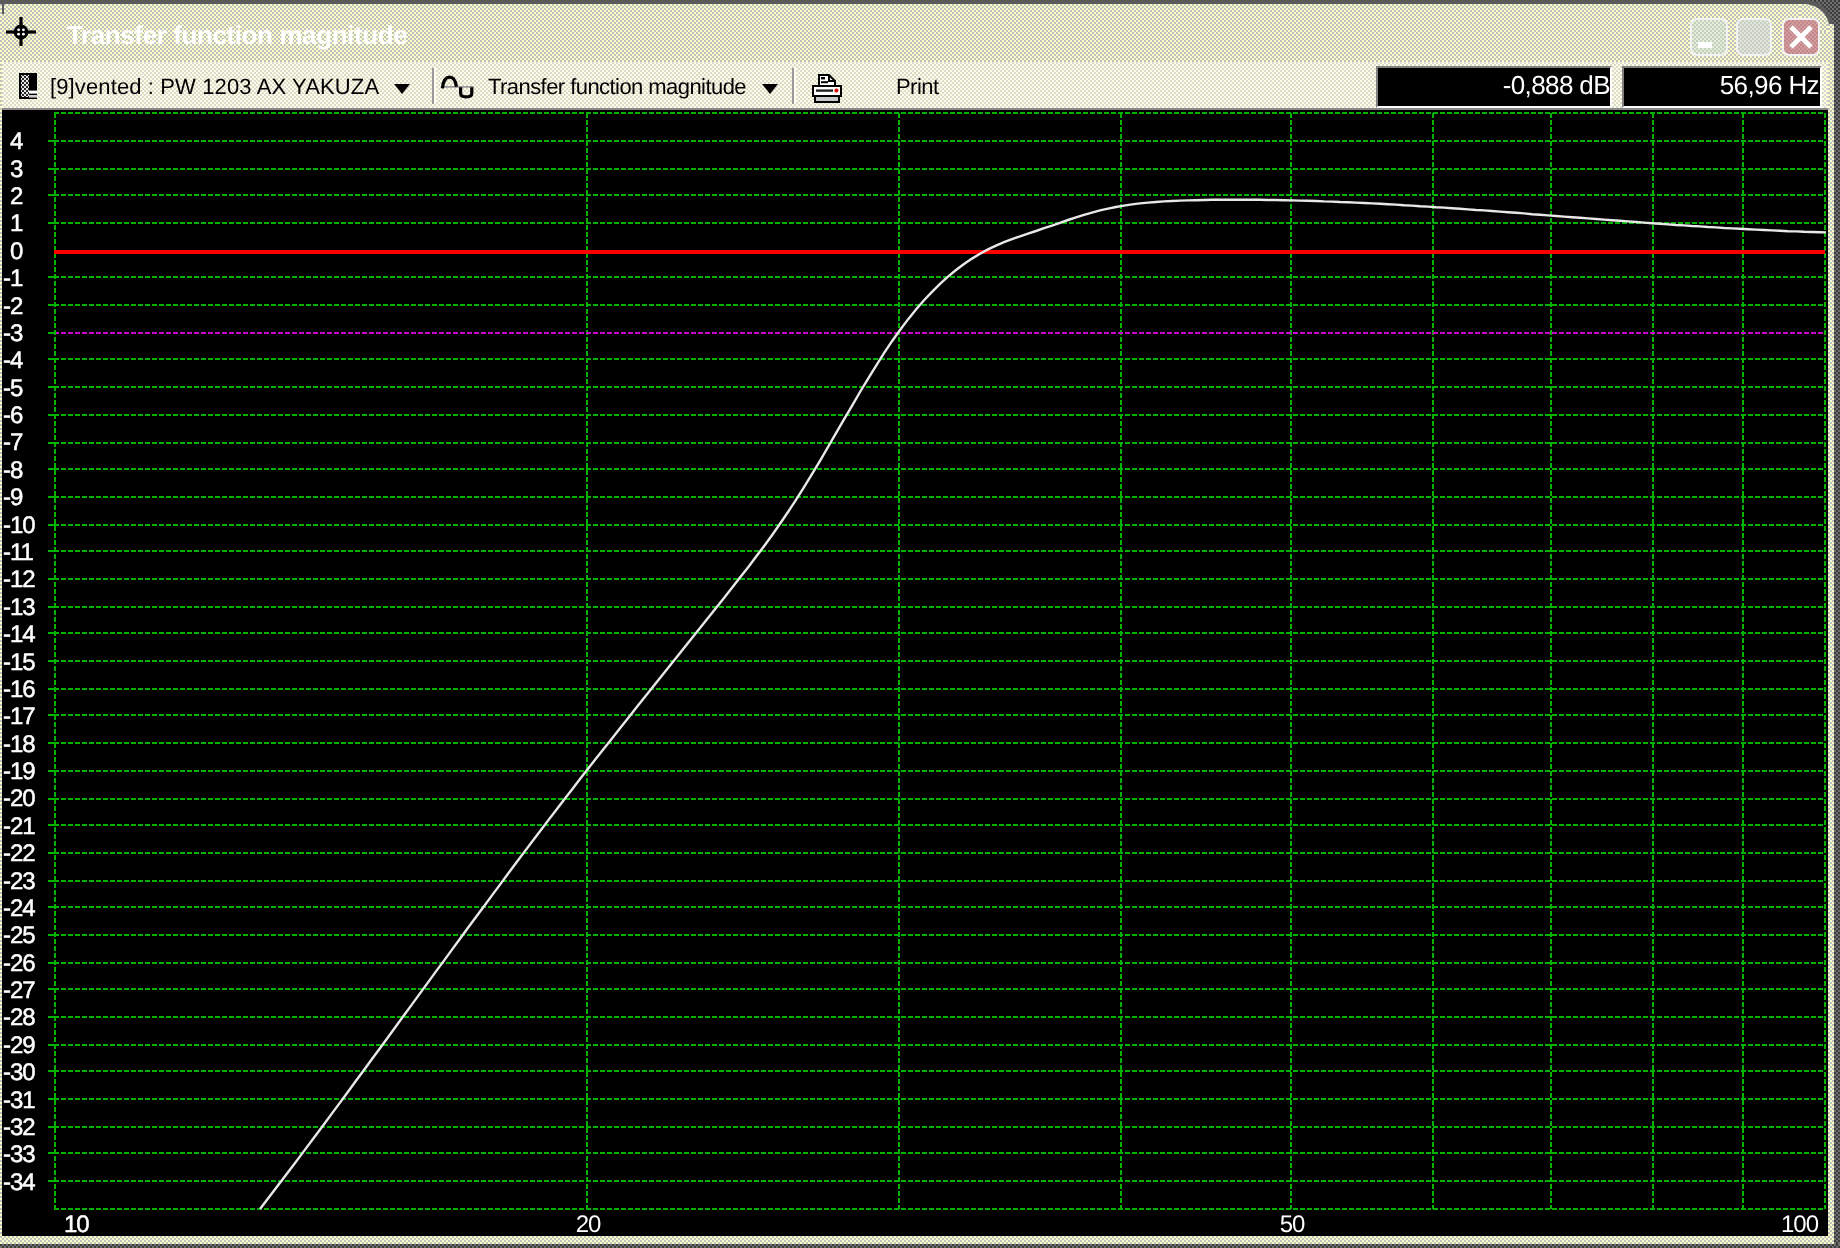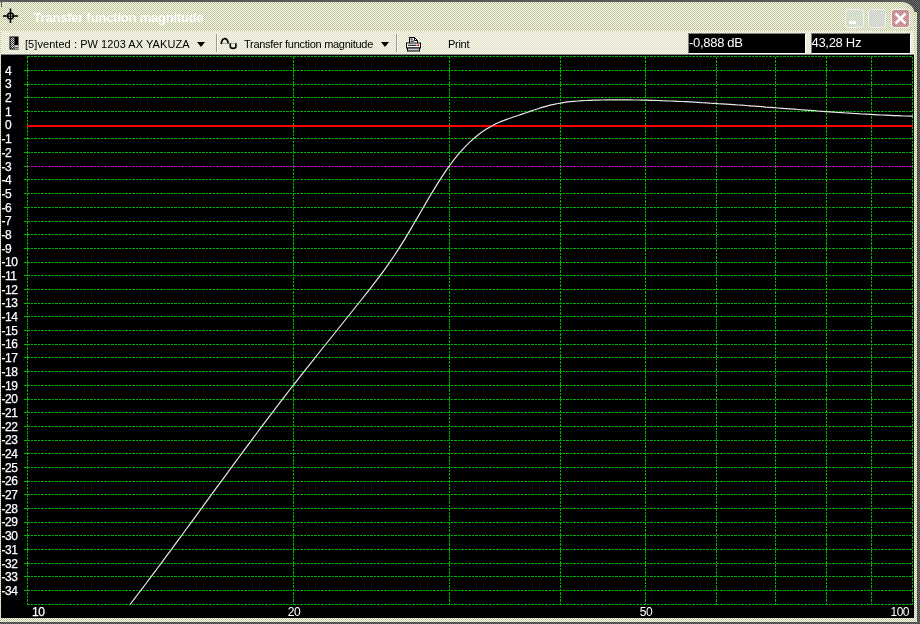--- a/index.html
+++ b/index.html
@@ -8,21 +8,21 @@
 .chk-dark{background-image:repeating-conic-gradient(#707070 0% 25%,#3c3c3c 0% 50%);background-size:2px 2px}
 .abs{position:absolute}
 #titlebar{left:0;top:2px;width:917px;height:28.5px}
 #titletext{left:33.5px;top:11px;font-size:13px;font-weight:bold;color:#fff;letter-spacing:-0.2px;white-space:nowrap;line-height:13px}
 .tbtn{top:8.5px;height:19.5px;border:1.5px solid #f2f2f2;border-radius:3.5px;box-sizing:border-box}
 #toolbar{left:0;top:30.5px;width:917px;height:23.5px}
 #toolbar-edge{left:0;top:54px;width:917px;height:1.2px;background:#8a8a8a}
 .ttext{top:37.5px;font-size:11px;color:#000;letter-spacing:-0.28px;white-space:nowrap}
 .sep{top:34px;height:18px;width:1px;background:#9a9a9a;border-right:1px solid #fdfdf2}
 .arr{width:0;height:0;border-left:4.5px solid transparent;border-right:4.5px solid transparent;border-top:5px solid #000;top:42px}
-.sbox{top:32.5px;height:21px;background:#000;border-top:1px solid #808080;border-left:1px solid #808080;border-bottom:1px solid #fff;border-right:1px solid #fff;box-sizing:border-box;color:#fff;font-size:13px;letter-spacing:-0.3px;text-align:left;line-height:18.5px}
+.sbox{top:32.5px;height:21px;background:#000;border-top:1px solid #808080;border-left:1px solid #808080;border-bottom:1px solid #fff;border-right:1px solid #fff;box-sizing:border-box;color:#fff;font-size:13px;letter-spacing:-0.3px;text-align:right;line-height:18.5px}
 </style></head><body>
 <div id="win">
 
 <div class="abs chk-title" id="titlebar"></div>
 <div class="abs" style="left:0;top:0;width:904px;height:2px;background:#5a5a5a"></div>
 <div class="abs" style="left:0;top:2px;width:2px;height:5px;background:#5a5a5a"></div>
 <svg class="abs" width="16" height="16" style="left:3px;top:8px">
  <line x1="7.5" y1="0.5" x2="7.5" y2="15" stroke="#000" stroke-width="1.6"></line>
  <line x1="0" y1="8" x2="15" y2="8" stroke="#000" stroke-width="1.6"></line>
  <circle cx="7.5" cy="8" r="3.7" fill="#000"></circle>
@@ -66,21 +66,21 @@
    <rect width="2" height="2" fill="#2a2a2a"></rect>
           <rect width="1" height="1" fill="#e8e8e8"></rect>
           <rect x="1" y="1" width="1" height="1" fill="#e8e8e8"></rect>
  </pattern>
       </defs>
  <rect x="0.5" y="0.5" width="9" height="13" fill="#000"></rect>
  <rect x="1.5" y="1.5" width="4" height="11" fill="url(#sp)"></rect>
  <rect x="5.5" y="9.3" width="4" height="1.5" fill="#fff"></rect>
  <rect x="5.5" y="11.5" width="4" height="1.3" fill="#cccccc"></rect>
 </svg>
-<div class="abs ttext" style="left:25px;letter-spacing:0.06px">[5]vented : PW 1203 AX YAKUZA</div>
+<div class="abs ttext" style="left:25px;letter-spacing:0.06px">[9]vented : PW 1203 AX YAKUZA</div>
 <div class="abs arr" style="left:197px"></div>
 <div class="abs sep" style="left:215.5px"></div>
 <svg class="abs" width="19" height="14" style="left:220px;top:36px">
  <line x1="0.5" y1="7.4" x2="17" y2="7.4" stroke="#9a9a9a" stroke-width="0.9"></line>
  <path d="M1.2 8.2 Q1.8 2.6 4.8 2.6 Q7.6 2.6 8.2 7.4" fill="none" stroke="#000" stroke-width="1.6"></path>
  <path d="M10.3 7.6 L10.3 10.6 Q10.3 12.4 13.1 12.4 Q15.9 12.4 15.9 10.6 L15.9 7.6" fill="none" stroke="#000" stroke-width="1.6"></path>
 </svg>
 <div class="abs ttext" style="left:244px">Transfer function magnitude</div>
 <div class="abs arr" style="left:380.5px"></div>
 <div class="abs sep" style="left:395.5px"></div>
@@ -89,21 +89,21 @@
  <path d="M8.5 0.5 V3.5 H11.5" fill="none" stroke="#000" stroke-width="1"></path>
  <rect x="4.5" y="1.5" width="2" height="1.2" fill="#000"></rect>
  <rect x="4.5" y="3.6" width="3.5" height="1" fill="#000"></rect>
  <rect x="0.5" y="6" width="14" height="5" fill="#fff" stroke="#000" stroke-width="1"></rect>
  <rect x="2" y="7.7" width="8.5" height="1.2" fill="#222"></rect>
  <circle cx="12.2" cy="8.3" r="1" fill="#e00000"></circle>
  <rect x="1.5" y="11" width="12" height="3" fill="#c8c8c8" stroke="#000" stroke-width="1"></rect>
 </svg>
 <div class="abs ttext" style="left:448px">Print</div>
 <div class="abs sbox" style="left:688px;width:118px">-0,888 dB</div>
-<div class="abs sbox" style="left:810.5px;width:100px">43,28 Hz</div>
+<div class="abs sbox" style="left:810.5px;width:100px">56,96 Hz</div>
 
 <svg width="920" height="569" viewBox="0 55 920 569" style="position:absolute;left:0;top:55px">
 <rect x="0" y="55" width="920" height="569" fill="#000"></rect>
 <line x1="293.5" y1="56.6" x2="293.5" y2="604.5" stroke="#00b400" stroke-width="1" stroke-dasharray="2.5 1" shape-rendering="crispEdges"></line>
 <line x1="449.5" y1="56.6" x2="449.5" y2="604.5" stroke="#00b400" stroke-width="1" stroke-dasharray="2.5 1" shape-rendering="crispEdges"></line>
 <line x1="560.5" y1="56.6" x2="560.5" y2="604.5" stroke="#00b400" stroke-width="1" stroke-dasharray="2.5 1" shape-rendering="crispEdges"></line>
 <line x1="645.5" y1="56.6" x2="645.5" y2="604.5" stroke="#00b400" stroke-width="1" stroke-dasharray="2.5 1" shape-rendering="crispEdges"></line>
 <line x1="716.5" y1="56.6" x2="716.5" y2="604.5" stroke="#00b400" stroke-width="1" stroke-dasharray="2.5 1" shape-rendering="crispEdges"></line>
 <line x1="775.5" y1="56.6" x2="775.5" y2="604.5" stroke="#00b400" stroke-width="1" stroke-dasharray="2.5 1" shape-rendering="crispEdges"></line>
 <line x1="826.5" y1="56.6" x2="826.5" y2="604.5" stroke="#00b400" stroke-width="1" stroke-dasharray="2.5 1" shape-rendering="crispEdges"></line>

